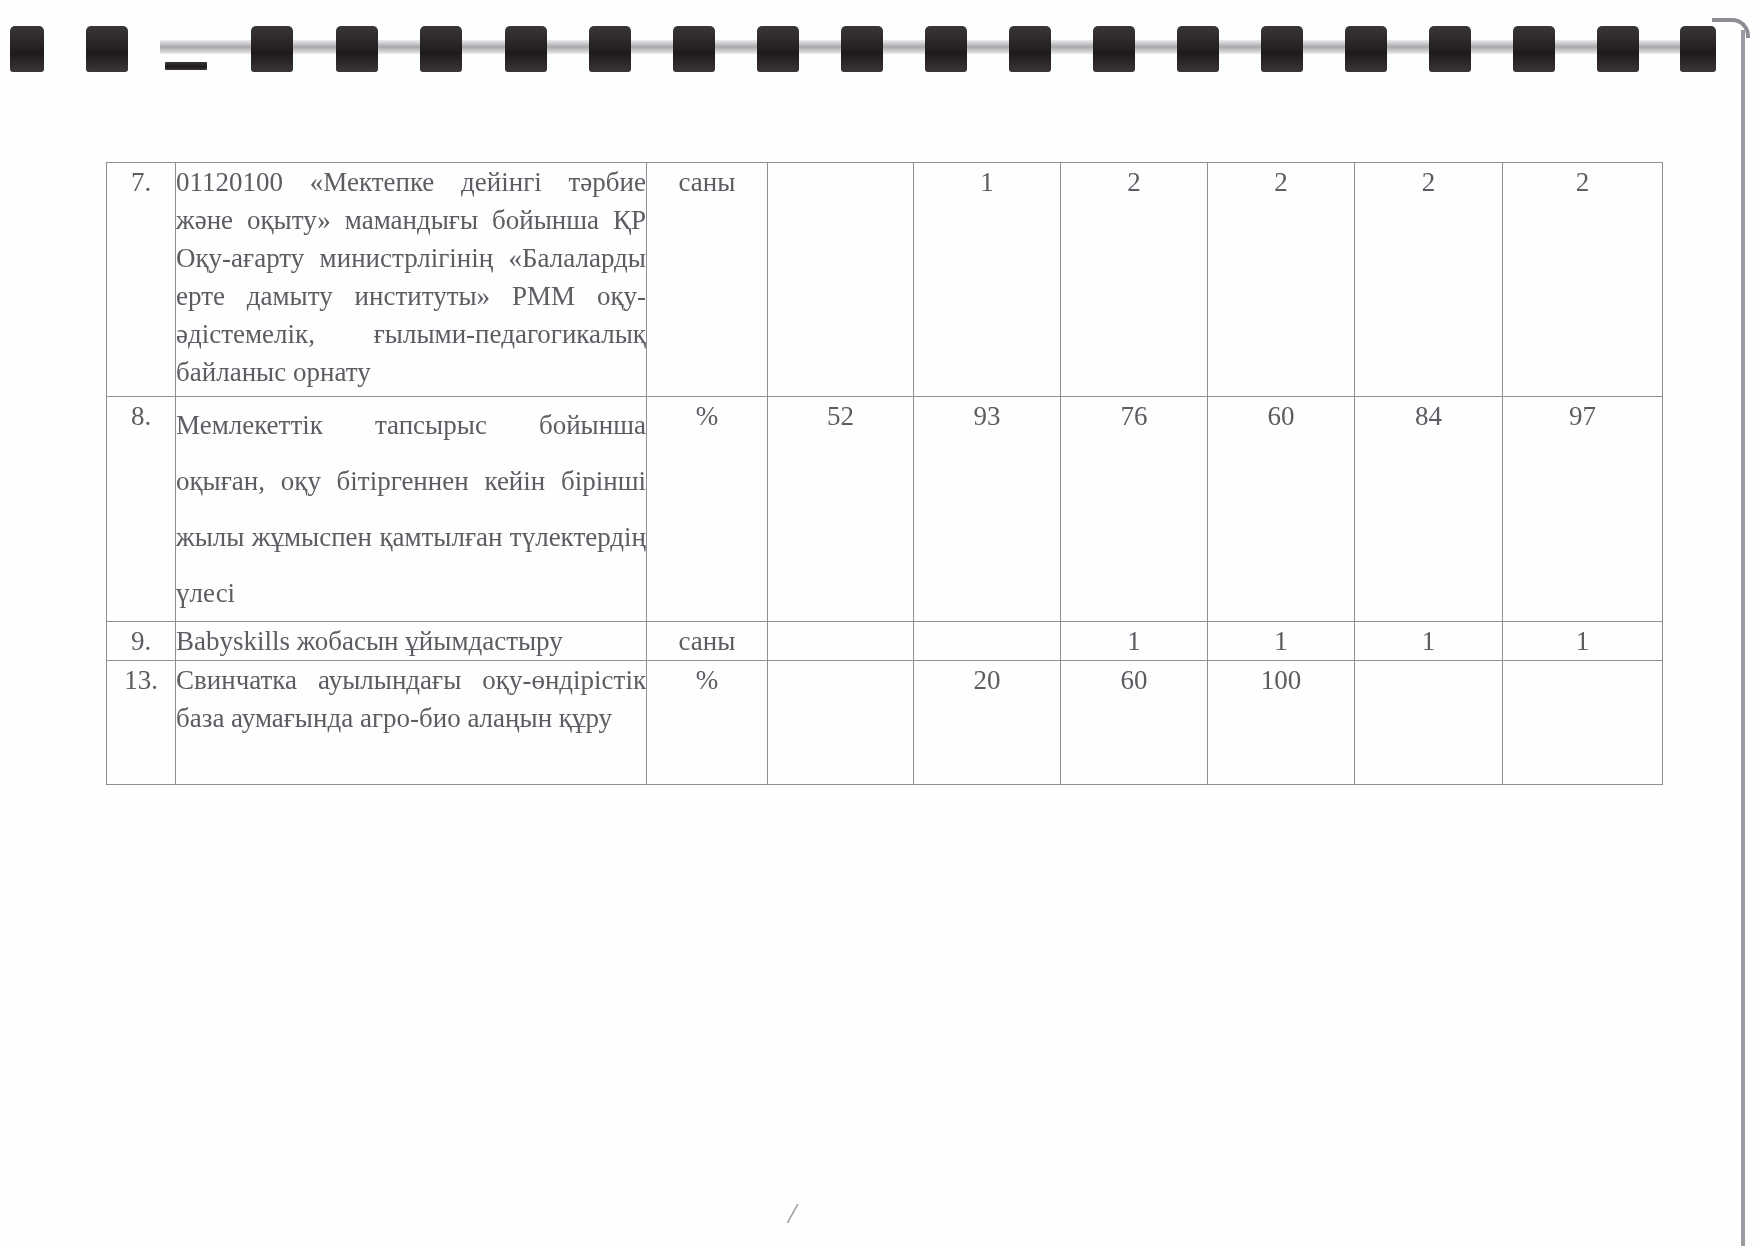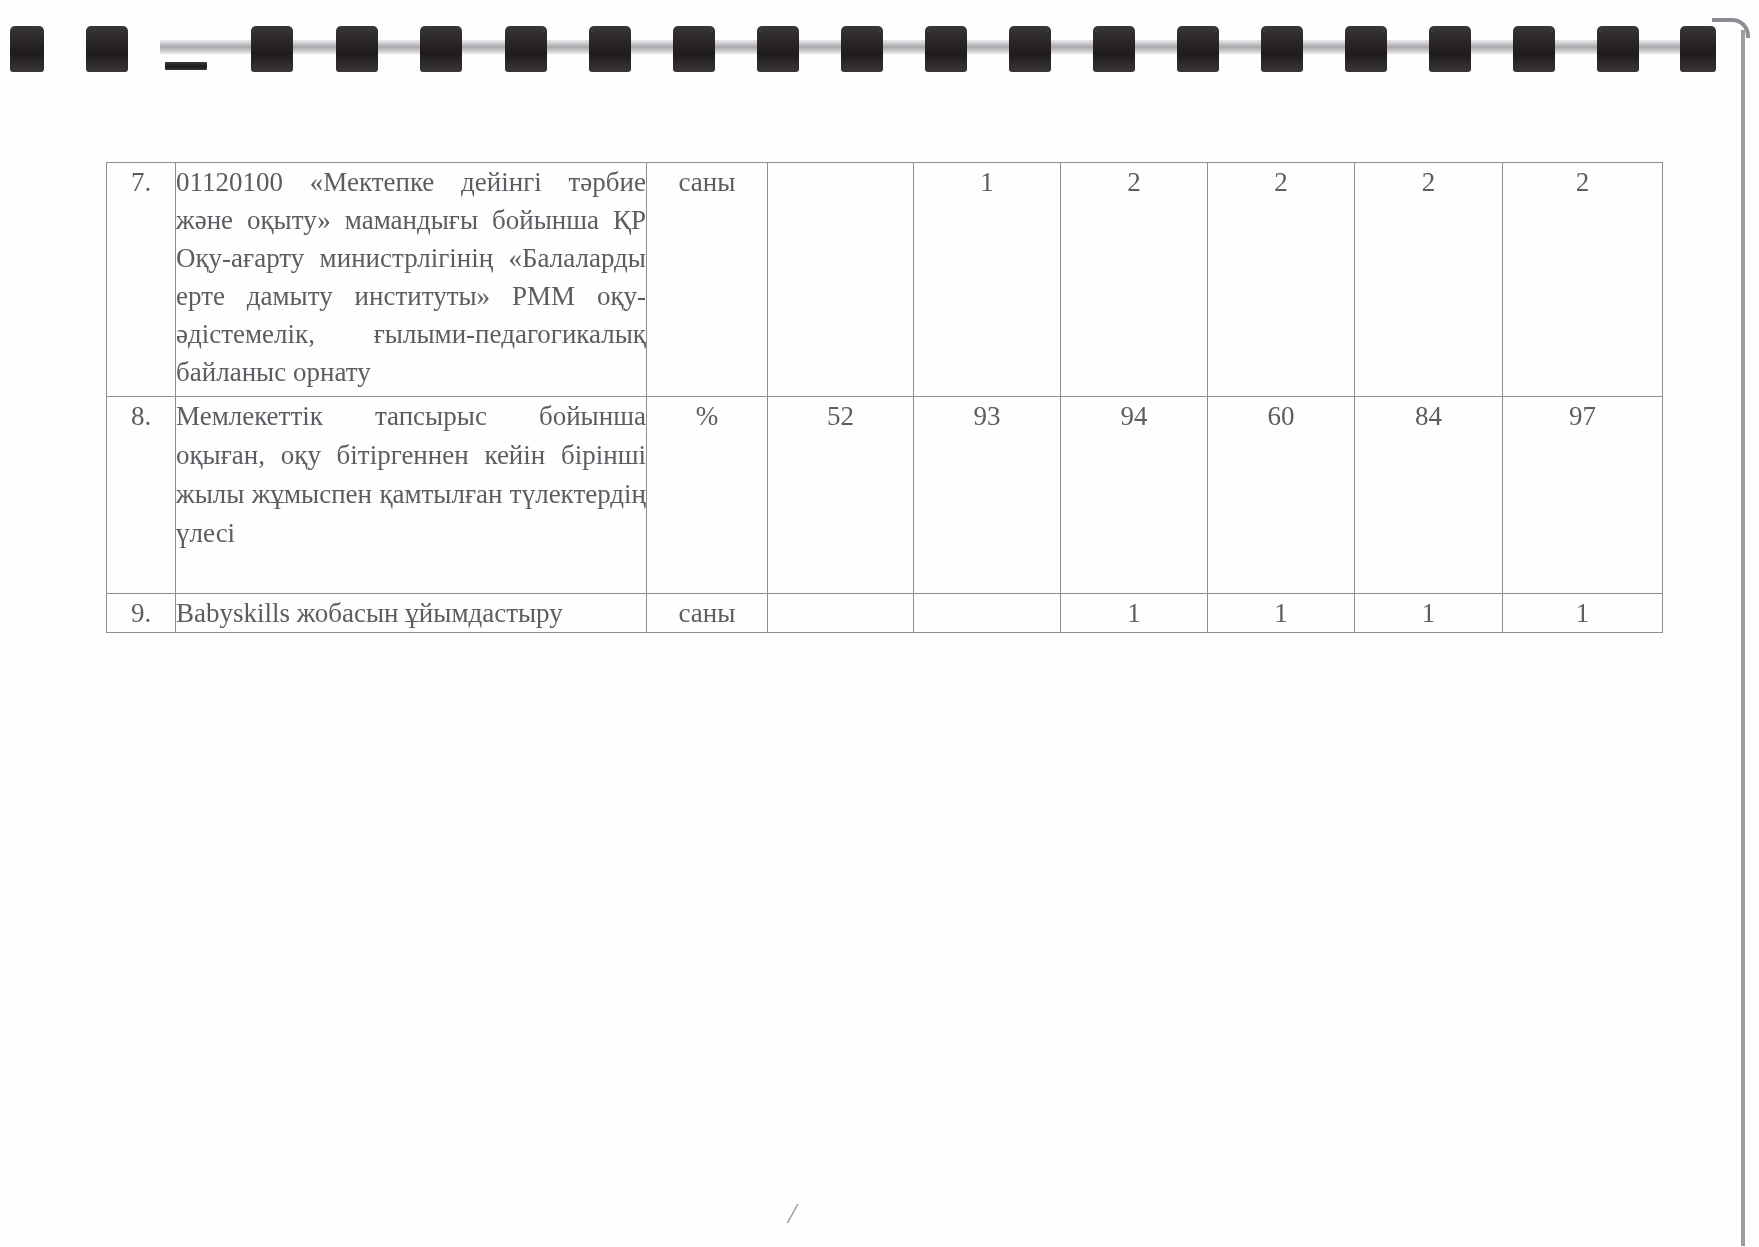--- a/index.html
+++ b/index.html
@@ -113,37 +113,48 @@
         <td class="unit">саны</td>
         <td class="val"></td>
         <td class="val">1</td>
         <td class="val">2</td>
         <td class="val">2</td>
         <td class="val">2</td>
         <td class="val">2</td>
       </tr>
       <tr style="height:197px">
         <td class="num">8.</td>
-        <td class="desc" style="line-height:39px">Мемлекеттік тапсырыс бойынша оқыған, оқу бітіргеннен кейін бірінші жылы жұмыспен қамтылған түлектердің үлесі</td>
+        <td class="desc" style="line-height:56px">Мемлекеттік тапсырыс бойынша оқыған, оқу бітіргеннен кейін бірінші жылы жұмыспен қамтылған түлектердің үлесі</td>
         <td class="unit">%</td>
         <td class="val">52</td>
         <td class="val">93</td>
-        <td class="val">94</td>
+        <td class="val">76</td>
         <td class="val">60</td>
         <td class="val">84</td>
         <td class="val">97</td>
       </tr>
       <tr style="height:33px">
         <td class="num">9.</td>
         <td class="desc">Babyskills жобасын ұйымдастыру</td>
         <td class="unit">саны</td>
         <td class="val"></td>
         <td class="val"></td>
         <td class="val">1</td>
         <td class="val">1</td>
         <td class="val">1</td>
         <td class="val">1</td>
       </tr>
+      <tr style="height:124px">
+        <td class="num">13.</td>
+        <td class="desc">Свинчатка ауылындағы оқу-өндірістік база аумағында агро-био алаңын құру</td>
+        <td class="unit">%</td>
+        <td class="val"></td>
+        <td class="val">20</td>
+        <td class="val">60</td>
+        <td class="val">100</td>
+        <td class="val"></td>
+        <td class="val"></td>
+      </tr>
     </tbody>
   </table>
 
   <div class="page-mark">/</div>
 </div>
 
 </body></html>

